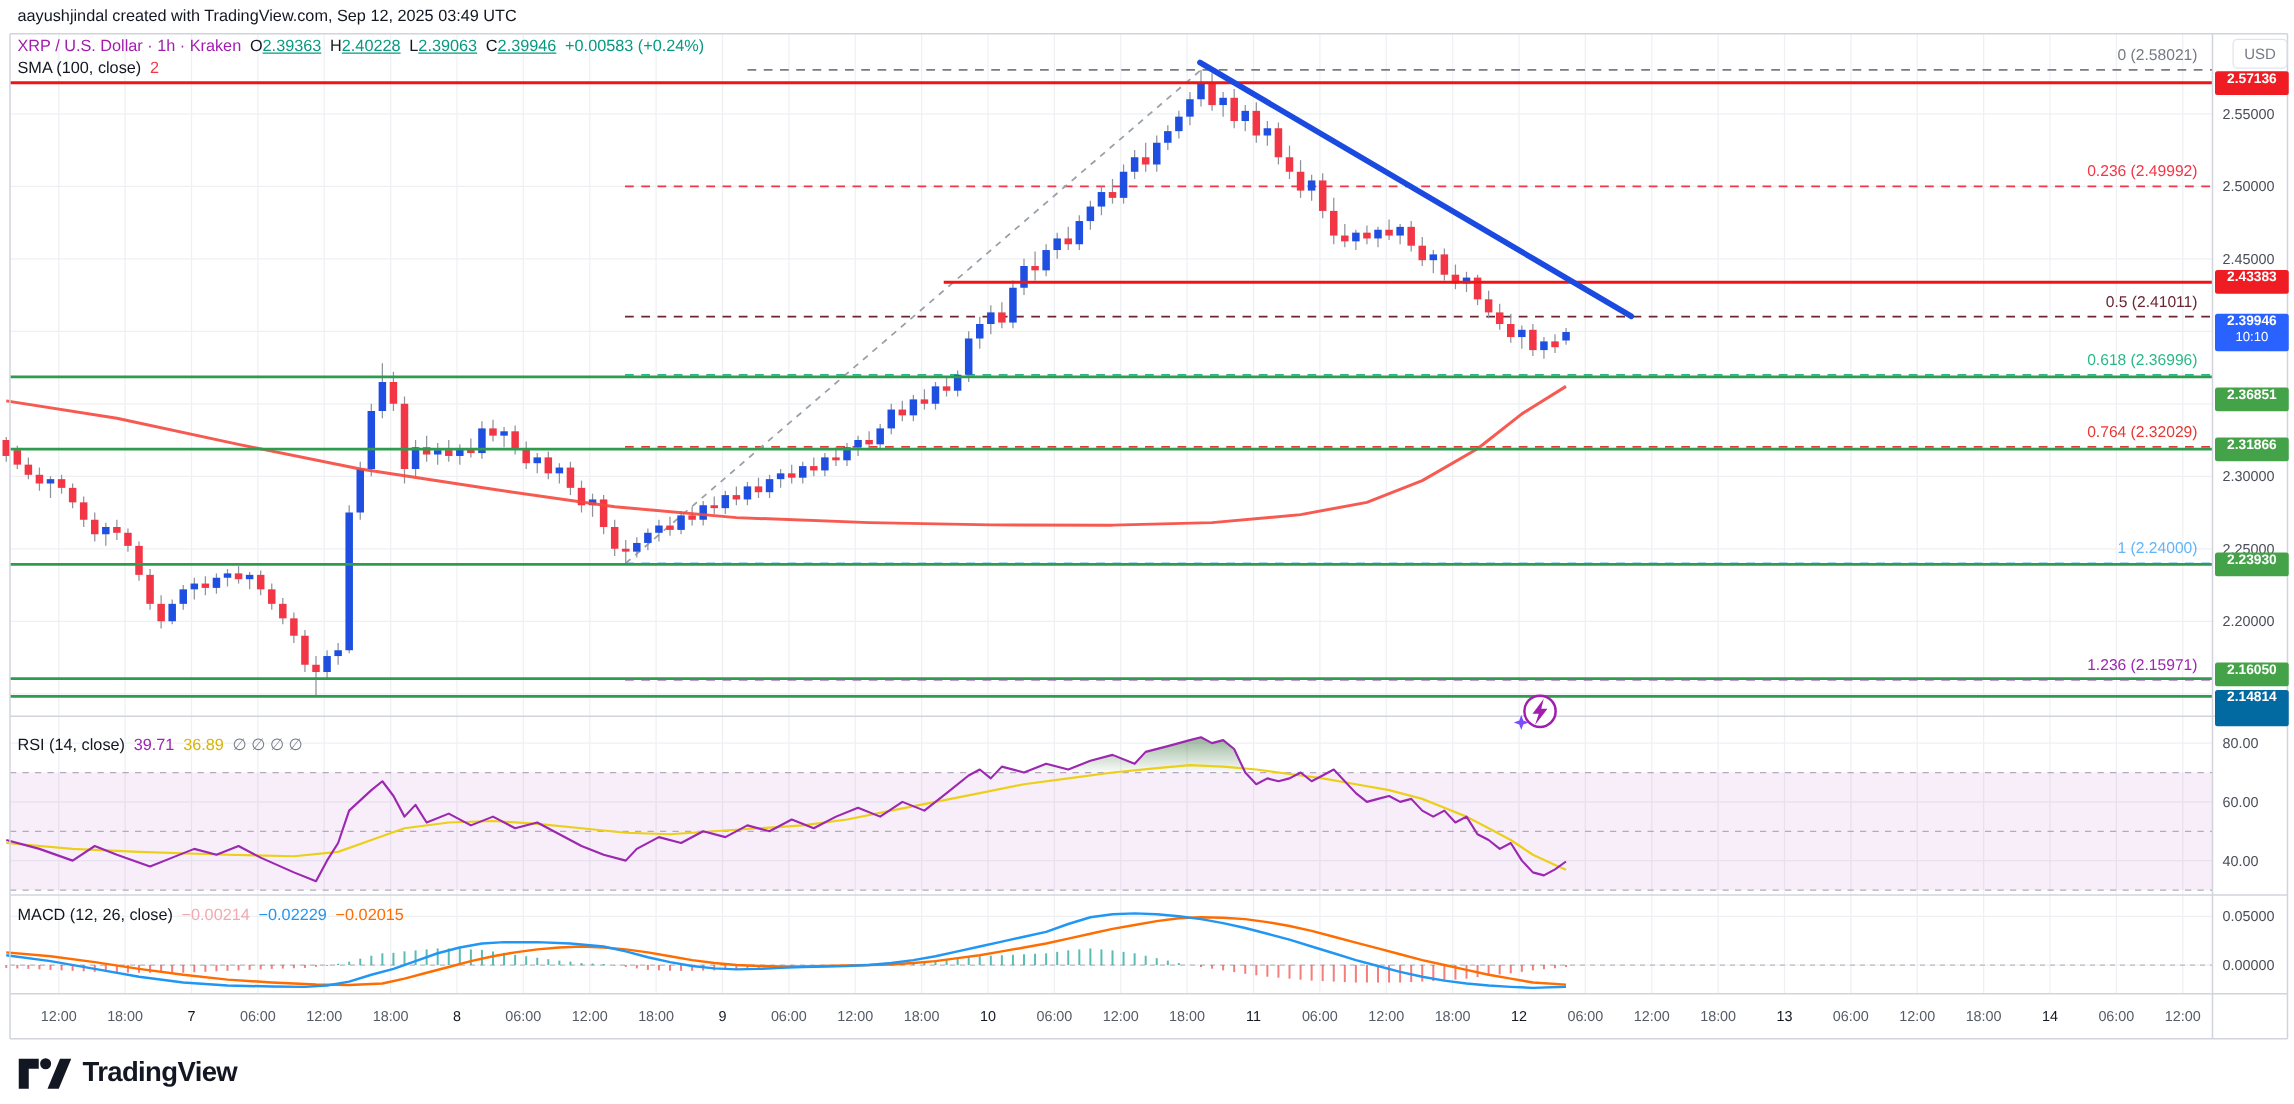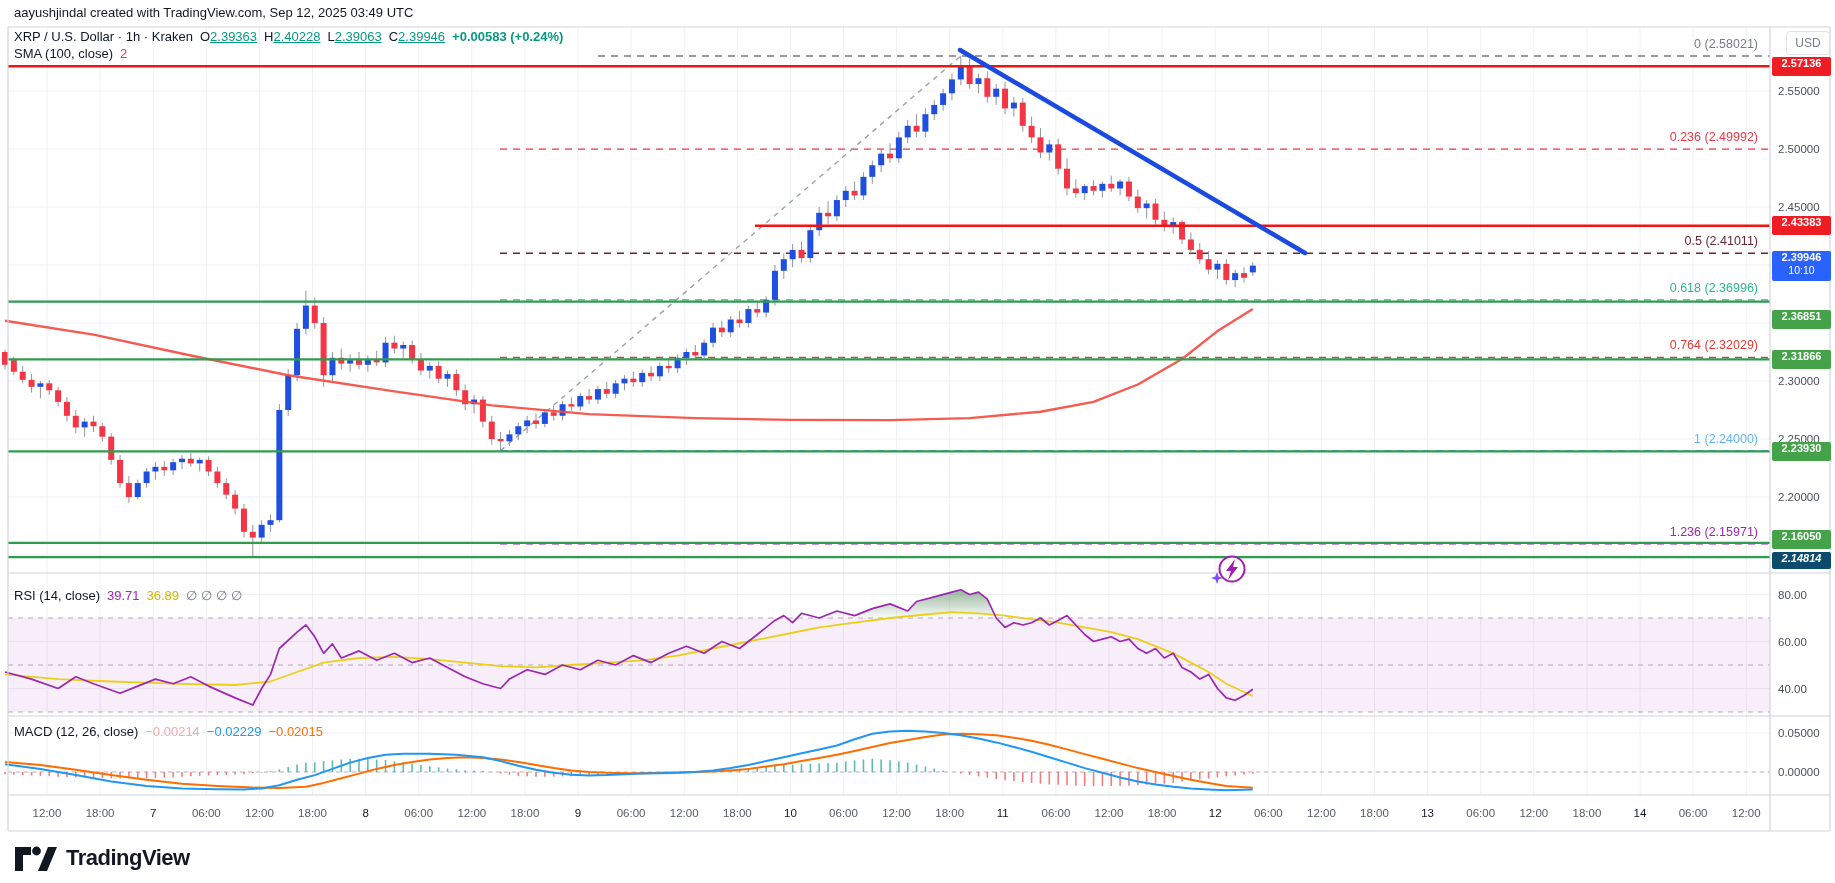--- a/index.html
+++ b/index.html
@@ -1,24 +1,24 @@
 <!DOCTYPE html>
 <html><head>
 <meta charset="utf-8">
 <style>
   html,body{margin:0;padding:0;background:#fff;}
   .stage{position:relative;width:1835px;height:883px;background:#fff;overflow:hidden;
          font-family:"Liberation Sans",sans-serif;color:#131722;}
   svg text{font-family:"Liberation Sans",sans-serif;}
   .watermark{position:absolute;left:14px;top:5px;font-size:13px;color:#131722;}
   .legend{position:absolute;left:14px;display:flex;align-items:center;gap:7px;font-size:13px;white-space:nowrap;}
-  .legend .sym{color:#0f172a;}
+  .legend .sym{color:#a21caf;}
   .legend .kv b{font-weight:normal;color:#131722;}
   .legend .kv span{color:#089981;text-decoration:underline;}
-  .legend .chg{color:#089981;font-weight:bold;}
+  .legend .chg{color:#089981;}
   .l-row1{top:29px;}
   .l-row2{top:46px;}
   .l-rsi{top:588px;}
   .l-macd{top:724px;}
   .red{color:#f23645;} .purp{color:#9c27b0;} .yell{color:#d9b600;} .gry{color:#787b86;}
   .mblue{color:#2196f3;} .morange{color:#ff6d00;} .mpink{color:#f4a9b0;}
   .usd-btn{position:absolute;left:1786px;top:31px;width:42px;height:22px;border:1px solid #e0e3eb;
            border-radius:4px;display:flex;align-items:center;justify-content:center;
            font-size:12px;color:#787b86;background:#fff;}
   .badge{position:absolute;left:1772px;width:59px;border-radius:2px;color:#fff;font-size:11px;
@@ -675,21 +675,21 @@
       </div>
       <div class="badge" style="background: rgb(68, 162, 72); height: 19px; top: 349.854px;">
         <span>2.31866</span>
       </div>
       <div class="badge" style="background: rgb(68, 162, 72); height: 19px; top: 441.912px;">
         <span>2.23930</span>
       </div>
       <div class="badge" style="background: rgb(68, 162, 72); height: 19px; top: 530.32px;">
         <span>2.16050</span>
       </div>
-      <div class="badge" style="background: #0c4a6e; height: 17px; top: 551.658px; font-style: italic;">
+      <div class="badge" style="background: #0369a1; height: 29px; top: 551.658px;">
         <span>2.14814</span>
       </div>
     </div>
 
   <div class="footer">
     <svg width="44" height="32" viewBox="0 0 44 32">
       <path d="M1 5 H17 V13 H9 V29 H1 Z" fill="#131722"></path>
       <circle cx="22.5" cy="9" r="4.4" fill="#131722"></circle>
       <path d="M24 29 L34 5 H43 L33 29 Z" fill="#131722"></path>
     </svg>

